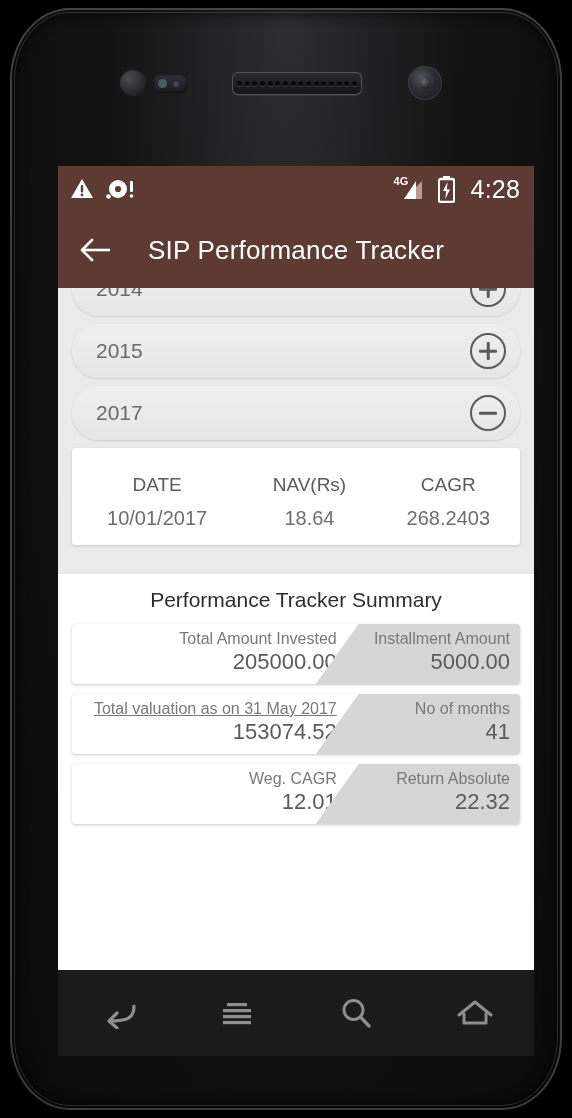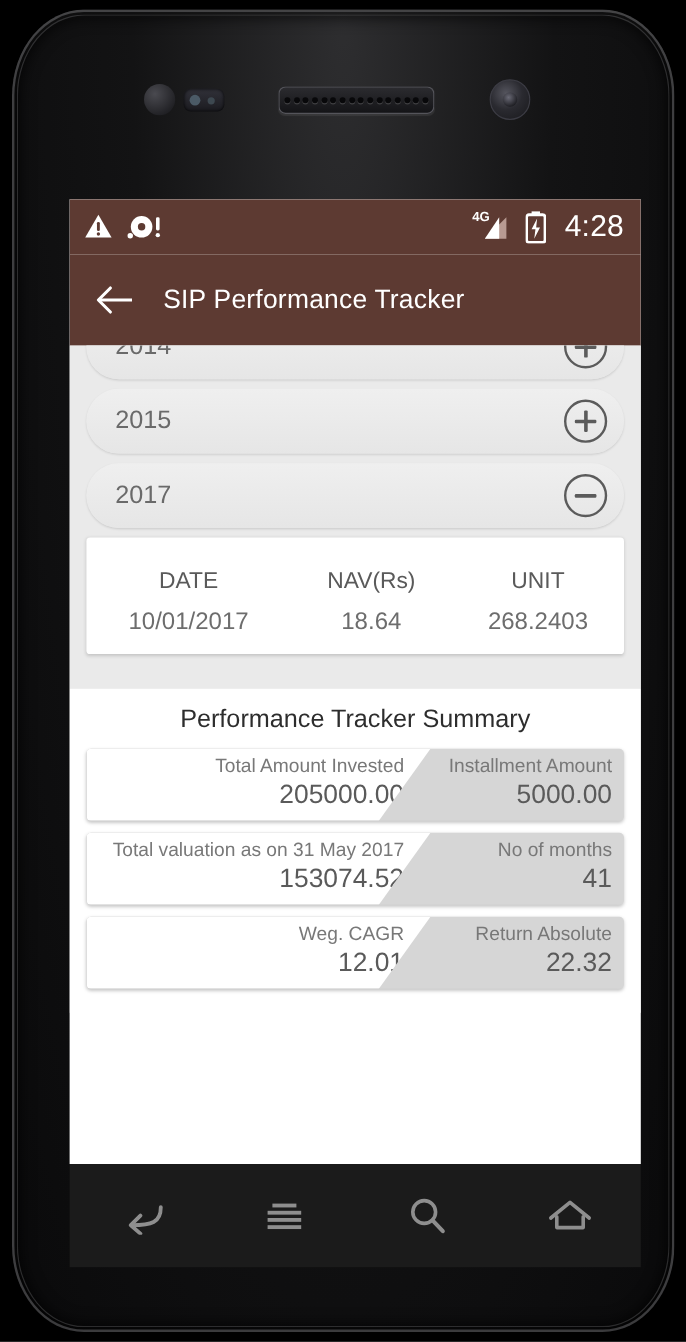--- a/index.html
+++ b/index.html
@@ -73,21 +73,21 @@
   #clock { font-size: 25px; letter-spacing: .2px; }
   .sig-wrap { position: relative; width: 26px; height: 24px; }
   .sig-tri { position: absolute; right: 0; bottom: 2px; width: 0; height: 0;
     border-left: 18px solid transparent; border-bottom: 18px solid #b89a92; }
   .sig-tri.fill { border-left-width: 12px; border-bottom-color: #ffffff; right: 6px; }
   .sig-4g { position: absolute; left: -2px; top: -2px; font-size: 11px; font-weight: bold; color:#fff; }
 
   
   #app-bar { height: 76px; background: #5d3a32; display: flex; align-items: center; padding: 0 14px; }
   #back-button { width: 48px; height: 48px; display:flex; align-items:center; justify-content:center; cursor:pointer; }
-  #app-title { color: #fff; font-size: 22px; margin-left: 16px; letter-spacing: .2px; }
+  #app-title { color: #fff; font-size: 26px; margin-left: 28px; letter-spacing: .2px; }
 
   
   #scroll-area { height: 286px; background: #eaeaea; padding: 0 14px; overflow: hidden; position: relative; }
   .year-row {
     height: 54px; margin-bottom: 8px; border-radius: 28px;
     background: linear-gradient(180deg, #efefef 0%, #e6e6e6 100%);
     box-shadow: 0 1px 2px rgba(0,0,0,.13);
     display: flex; align-items: center; padding: 0 14px 0 24px; cursor: pointer;
   }
   .year-row:first-child { margin-top: -26px; }
@@ -120,21 +120,21 @@
   .sum-left {
     position: absolute; left: 0; top: 0; height: 100%; width: 64%;
     background: #ffffff;
     clip-path: polygon(0 0, 100% 0, 85% 100%, 0 100%);
     padding: 6px 22px 0 8px; text-align: right;
   }
   .sum-right { position: absolute; right: 0; top: 0; height: 100%; width: 44%;
     padding: 6px 10px 0 0; text-align: right; }
   .sum-key { font-size: 16px; color: #787878; line-height: 1.15; }
   .sum-val { font-size: 22px; color: #5a5a5a; line-height: 1.2; margin-top: 1px; }
-  .sum-left .sum-key.wrap { line-height: 1.1; }
+  .sum-left .sum-key.wrap { line-height: 1.1; text-decoration: underline; }
 
   
   #nav-bar {
     position: absolute; left: 48px; top: 962px; width: 476px; height: 86px;
     background: #1b1b1b; display: flex; align-items: center; justify-content: space-around;
   }
   .nav-btn { width: 60px; height: 48px; display: flex; align-items: center; justify-content: center; cursor: pointer; }
 </style>
 </head>
 <body>
@@ -224,21 +224,21 @@
         <span class="year-label">2017</span>
         <span class="year-toggle"></span>
       </div>
 
       <div id="nav-table">
         <table>
           <thead>
             <tr>
               <th>DATE</th>
               <th>NAV(Rs)</th>
-              <th>UNIT</th>
+              <th>CAGR</th>
             </tr>
           </thead>
           <tbody>
             <tr>
               <td>10/01/2017</td>
               <td>18.64</td>
               <td>268.2403</td>
             </tr>
 
           </tbody>

